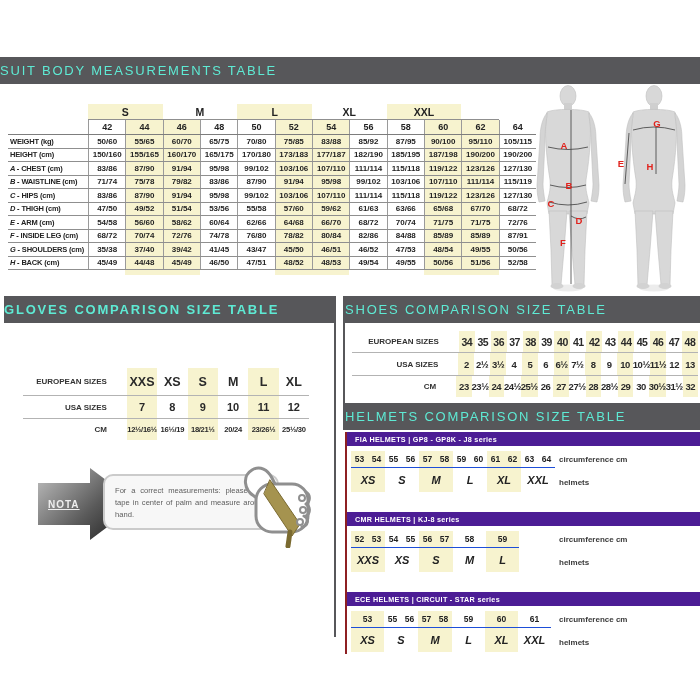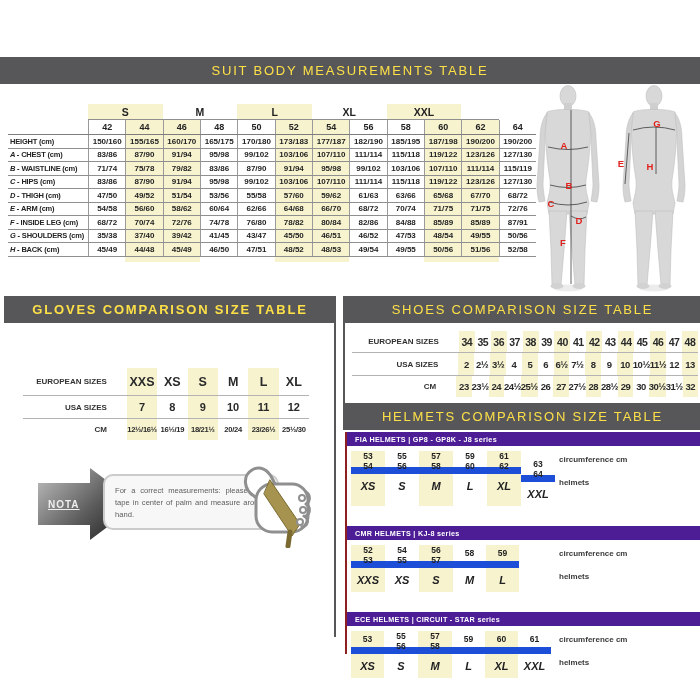--- a/index.html
+++ b/index.html
@@ -1,19 +1,19 @@
 <!DOCTYPE html>
 <html><head>
 <meta charset="utf-8">
 <style>
   html,body{margin:0;padding:0;background:#fff;}
   #canvas{position:relative;width:700px;height:700px;background:#fff;overflow:hidden;
           font-family:"Liberation Sans",sans-serif;color:#222;}
-  .bar{position:absolute;background:#57575a;color:#fde047;display:flex;align-items:center;
-       justify-content:center;font-size:13px;font-weight:400;letter-spacing:1.8px;height:27px;}
+  .bar{position:absolute;background:#57575a;color:#5eead4;display:flex;align-items:center;
+       font-size:13px;font-weight:400;letter-spacing:1.8px;height:27px;}
   .hl{background:#f7f3cf;}
 
   
   #suit-table{position:absolute;left:8px;top:104px;width:528px;}
   .st-row{display:grid;grid-template-columns:80px repeat(12,1fr);}
   .st-row.data{border-bottom:1px solid #8f8f8f;}
   .st-row.sizes{border-bottom:1.5px solid #7d7d7d;}
   .st-cell{display:flex;align-items:center;justify-content:center;height:12.5px;
            font-size:8px;font-weight:700;color:#232323;}
   .st-cell.val{border-left:1px solid #9a9a9a;}
@@ -46,21 +46,21 @@
   #shoes-table .r-cm .cmp-cell{height:21px;font-size:9.5px;}
 
   
   #helmets-box{position:absolute;left:345px;top:432px;width:353px;height:222px;
                border-left:2.5px solid #8e2023;}
   .hm-banner{height:14px;background:#4c1d95;color:#fff;font-size:7.2px;font-weight:700;
              display:flex;align-items:center;padding-left:8px;letter-spacing:0.3px;}
   .hm-body{position:relative;padding:5px 0 9px 4px;}
   .hm-groups{display:flex;align-items:stretch;}
   .hm-group{display:flex;flex-direction:column;}
-  .hm-nums{display:flex;border-bottom:7px solid #1d4ed8;height:16px;flex-direction:column;}
+  .hm-nums{display:flex;border-bottom:1px solid #1d4ed8;height:16px;}
   .hm-num{flex:1;display:flex;align-items:center;justify-content:center;
           font-size:8.5px;font-weight:700;}
   .hm-size{height:24px;display:flex;align-items:center;justify-content:center;
            font-size:11px;font-weight:700;font-style:italic;}
   .hm-collabels{position:absolute;left:212px;top:5px;width:120px;}
   .hm-collabel{font-size:8px;font-weight:700;color:#3a3a3a;}
   .hm-collabel.c1{margin-top:4px;}
   .hm-collabel.c2{margin-top:14px;}
   .hm-sec{margin-bottom:11px;}
 
@@ -114,20 +114,35 @@
         <div class="st-cell val hl">46</div>
         <div class="st-cell val">48</div>
         <div class="st-cell val">50</div>
         <div class="st-cell val hl">52</div>
         <div class="st-cell val hl">54</div>
         <div class="st-cell val">56</div>
         <div class="st-cell val">58</div>
         <div class="st-cell val hl">60</div>
         <div class="st-cell val hl">62</div>
         <div class="st-cell val">64</div>
+      </div>
+      <div class="st-row data">
+        <div class="st-cell st-label">WEIGHT (kg)</div>
+        <div class="st-cell val">50/60</div>
+        <div class="st-cell val hl">55/65</div>
+        <div class="st-cell val hl">60/70</div>
+        <div class="st-cell val">65/75</div>
+        <div class="st-cell val">70/80</div>
+        <div class="st-cell val hl">75/85</div>
+        <div class="st-cell val hl">83/88</div>
+        <div class="st-cell val">85/92</div>
+        <div class="st-cell val">87/95</div>
+        <div class="st-cell val hl">90/100</div>
+        <div class="st-cell val hl">95/110</div>
+        <div class="st-cell val">105/115</div>
       </div>
       <div class="st-row data">
         <div class="st-cell st-label">HEIGHT (cm)</div>
         <div class="st-cell val">150/160</div>
         <div class="st-cell val hl">155/165</div>
         <div class="st-cell val hl">160/170</div>
         <div class="st-cell val">165/175</div>
         <div class="st-cell val">170/180</div>
         <div class="st-cell val hl">173/183</div>
         <div class="st-cell val hl">177/187</div>
@@ -455,21 +470,21 @@
               </div>
               <div class="hm-size">L</div>
             </div>
             <div class="hm-group hl" style="width: 34px;">
               <div class="hm-nums">
                 <div class="hm-num">61</div>
                 <div class="hm-num">62</div>
               </div>
               <div class="hm-size">XL</div>
             </div>
-            <div class="hm-group" style="width: 34px; margin-top: 8px;">
+            <div class="hm-group" style="width: 34px;">
               <div class="hm-nums">
                 <div class="hm-num">63</div>
                 <div class="hm-num">64</div>
               </div>
               <div class="hm-size">XXL</div>
             </div>
           </div>
           <div class="hm-collabels">
             <div class="hm-collabel c1">circumference cm</div>
             <div class="hm-collabel c2">helmets</div>

